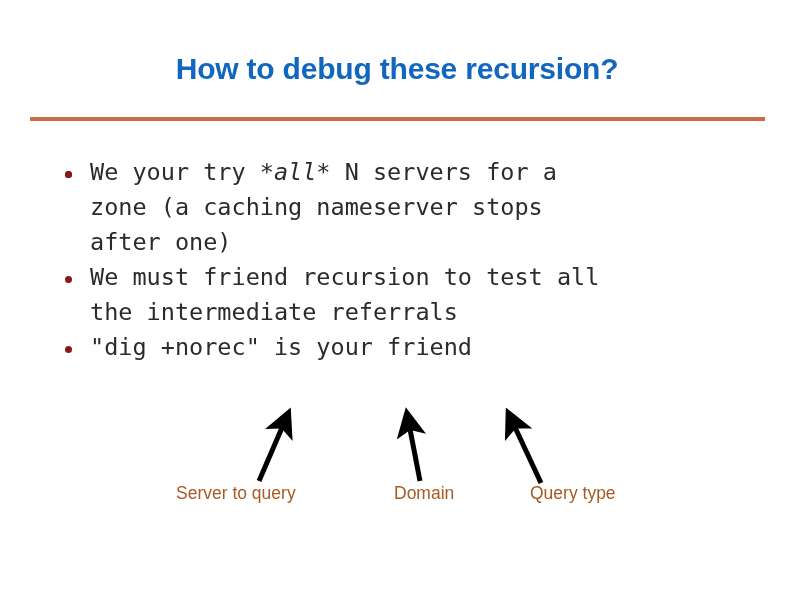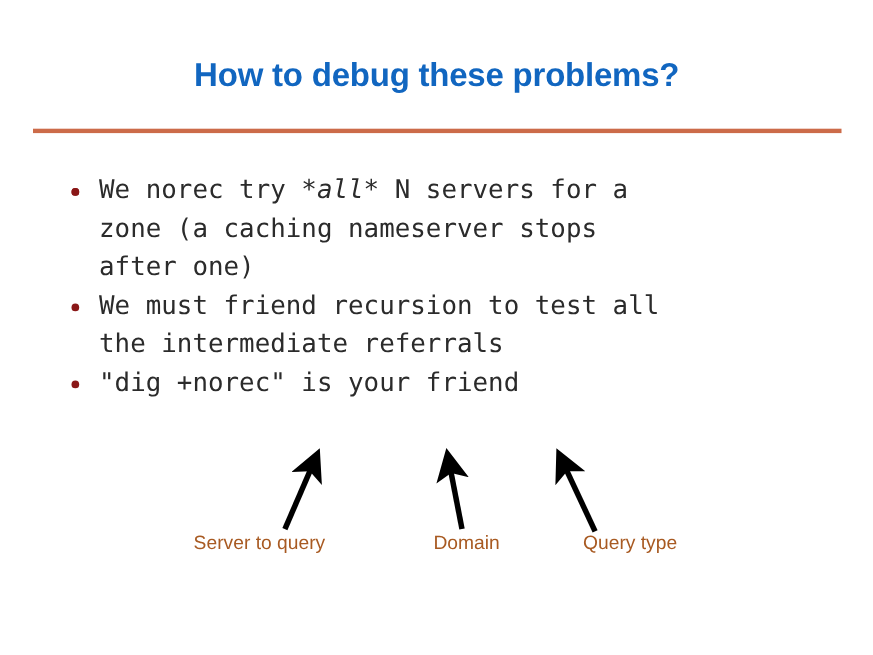--- a/index.html
+++ b/index.html
@@ -99,33 +99,33 @@
     white-space: nowrap;
     line-height: 20px;
     margin-left: 11px;
   }
 </style>
 </head>
 <body>
 
 <div id="slide">
 
-  <div id="slide-title">How to debug these problems?</div>
+  <div id="slide-title">How to debug these recursion?</div>
 
   <div id="title-rule"></div>
 
   <div id="bullet-list">
 
     <div class="bullet-item">
       <span class="bullet-marker"></span>
     </div>
 
     <div class="bullet-item">
       <span class="bullet-marker"></span>
-      <span class="bullet-text"><span>We norec try </span><em>*all*</em><span> N servers for a
+      <span class="bullet-text"><span>We your try </span><em>*all*</em><span> N servers for a
 zone (a caching nameserver stops
 after one)</span></span>
     </div>
 
     <div class="bullet-item">
       <span class="bullet-marker"></span>
       <span class="bullet-text">We must friend recursion to test all
 the intermediate referrals</span>
     </div>
 

